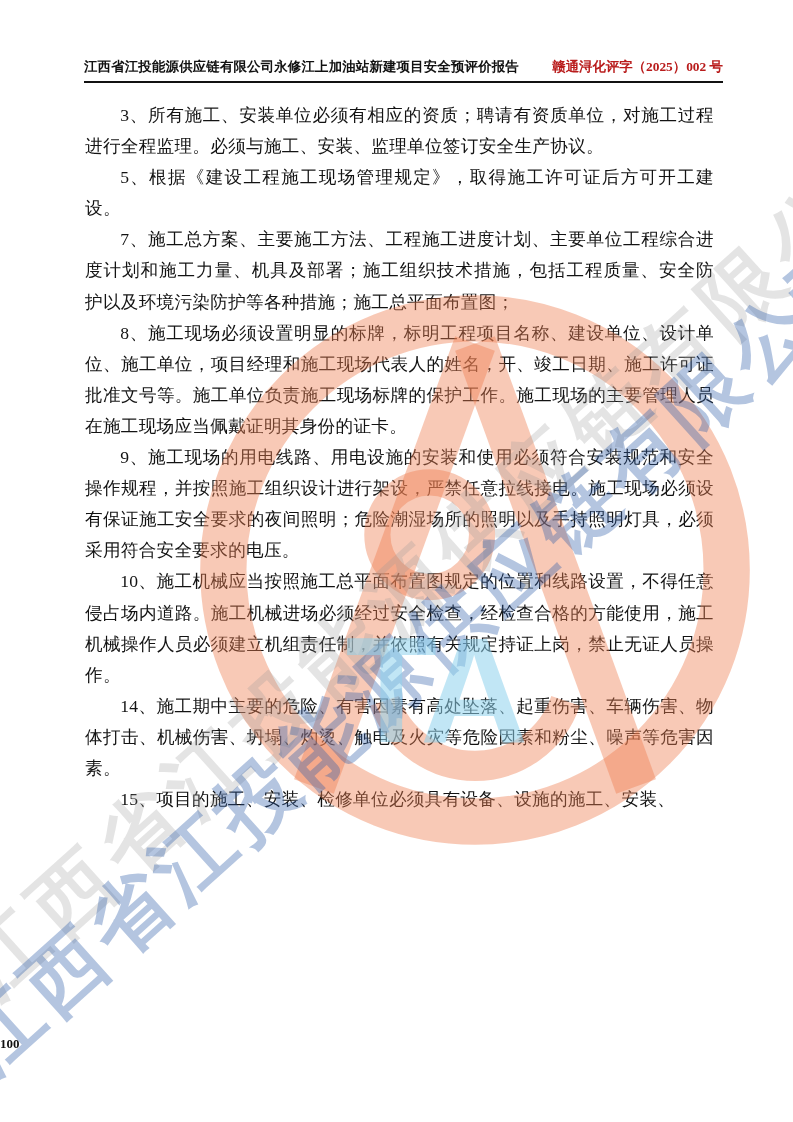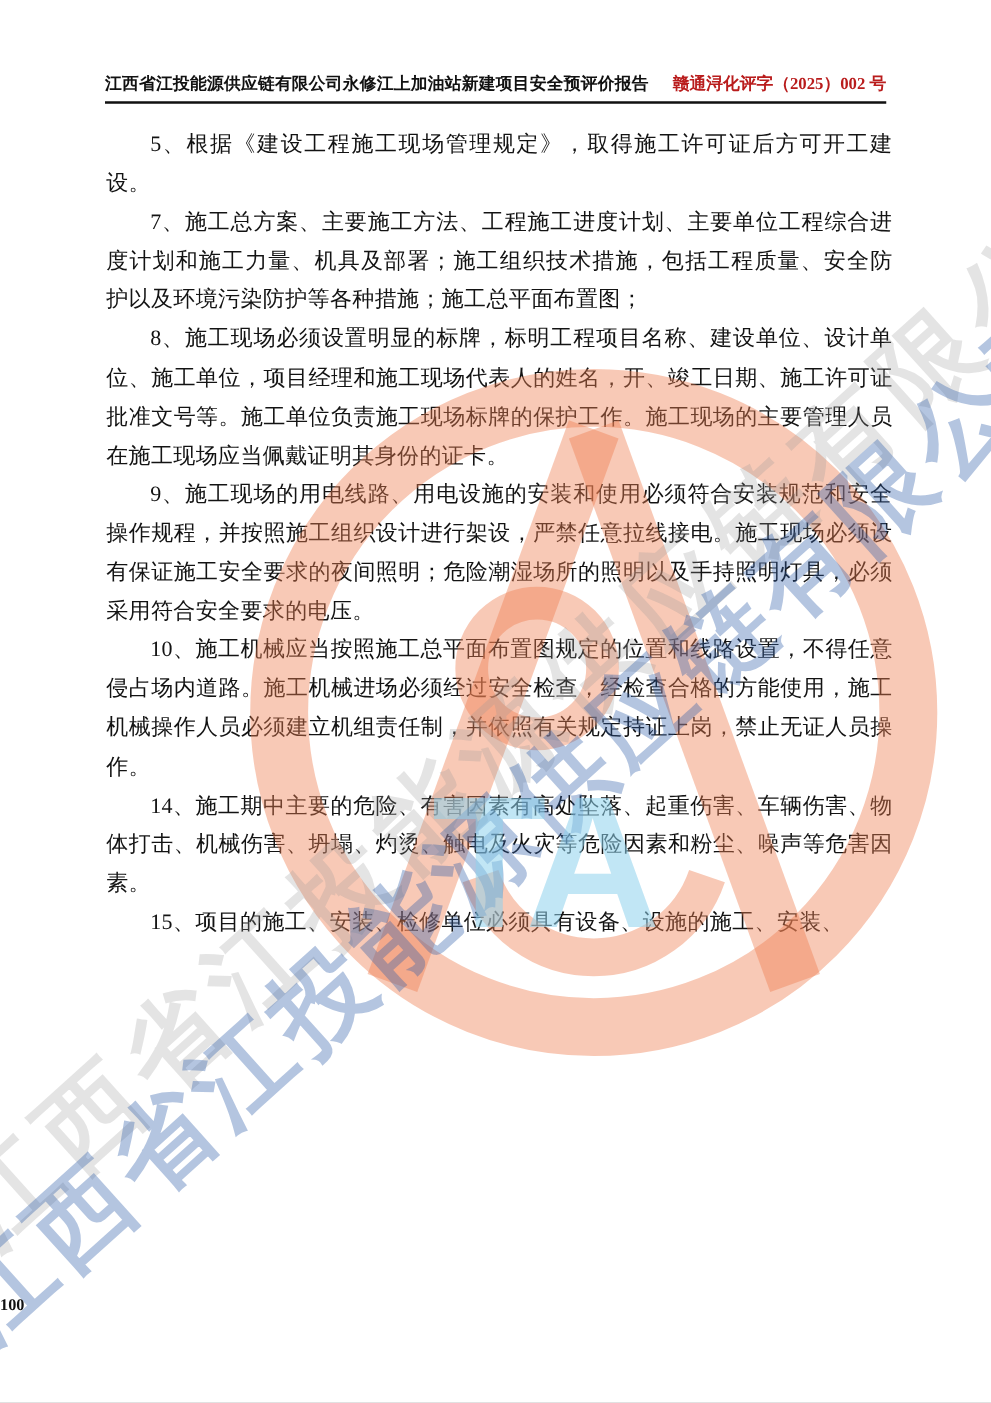--- a/index.html
+++ b/index.html
@@ -13,21 +13,21 @@
     height: 1122px;
     margin: 0 auto;
     background: #ffffff;
     overflow: hidden;
   }
 
   
   .header {
     position: absolute;
     left: 84px;
-    right: 84px;
+    right: 70px;
     top: 58px;
     display: flex;
     justify-content: space-between;
     align-items: flex-end;
     border-bottom: 2px solid #111;
     padding-bottom: 5px;
     z-index: 3;
   }
   .header .h-left {
     font-size: 13.4px;
@@ -145,20 +145,21 @@
     <div class="wm-text wm-text-blue">江西省江投能源供应链有限公司</div>
     <div class="wm-ta">TA</div>
   </div>
 
   <div class="header">
     <span class="h-left">江西省江投能源供应链有限公司永修江上加油站新建项目安全预评价报告</span>
     <span class="h-right">赣通浔化评字（2025）002 号</span>
   </div>
 
   <div class="doc-body">
+    <p>3、所有施工、安装单位必须有相应的资质；聘请有资质单位，对施工过程进行全程监理。必须与施工、安装、监理单位签订安全生产协议。</p>
     <p>5、根据《建设工程施工现场管理规定》，取得施工许可证后方可开工建设。</p>
     <p>7、施工总方案、主要施工方法、工程施工进度计划、主要单位工程综合进度计划和施工力量、机具及部署；施工组织技术措施，包括工程质量、安全防 护以及环境污染防护等各种措施；施工总平面布置图；</p>
     <p>8、施工现场必须设置明显的标牌，标明工程项目名称、建设单位、设计单位、施工单位，项目经理和施工现场代表人的姓名，开、竣工日期、施工许可证批准文号等。施工单位负责施工现场标牌的保护工作。施工现场的主要管理人员在施工现场应当佩戴证明其身份的证卡。</p>
     <p>9、施工现场的用电线路、用电设施的安装和使用必须符合安装规范和安全操作规程，并按照施工组织设计进行架设，严禁任意拉线接电。施工现场必须设有保证施工安全要求的夜间照明；危险潮湿场所的照明以及手持照明灯具，必须采用符合安全要求的电压。</p>
     <p>10、施工机械应当按照施工总平面布置图规定的位置和线路设置，不得任意侵占场内道路。施工机械进场必须经过安全检查，经检查合格的方能使用，施工机械操作人员必须建立机组责任制，并依照有关规定持证上岗，禁止无证人员操作。</p>
     <p>14、施工期中主要的危险、有害因素有高处坠落、起重伤害、车辆伤害、物体打击、机械伤害、坍塌、灼烫、触电及火灾等危险因素和粉尘、噪声等危害因素。</p>
     <p>15、项目的施工、安装、检修单位必须具有设备、设施的施工、安装、</p>
   </div>
 
   <div class="page-number">100</div>

